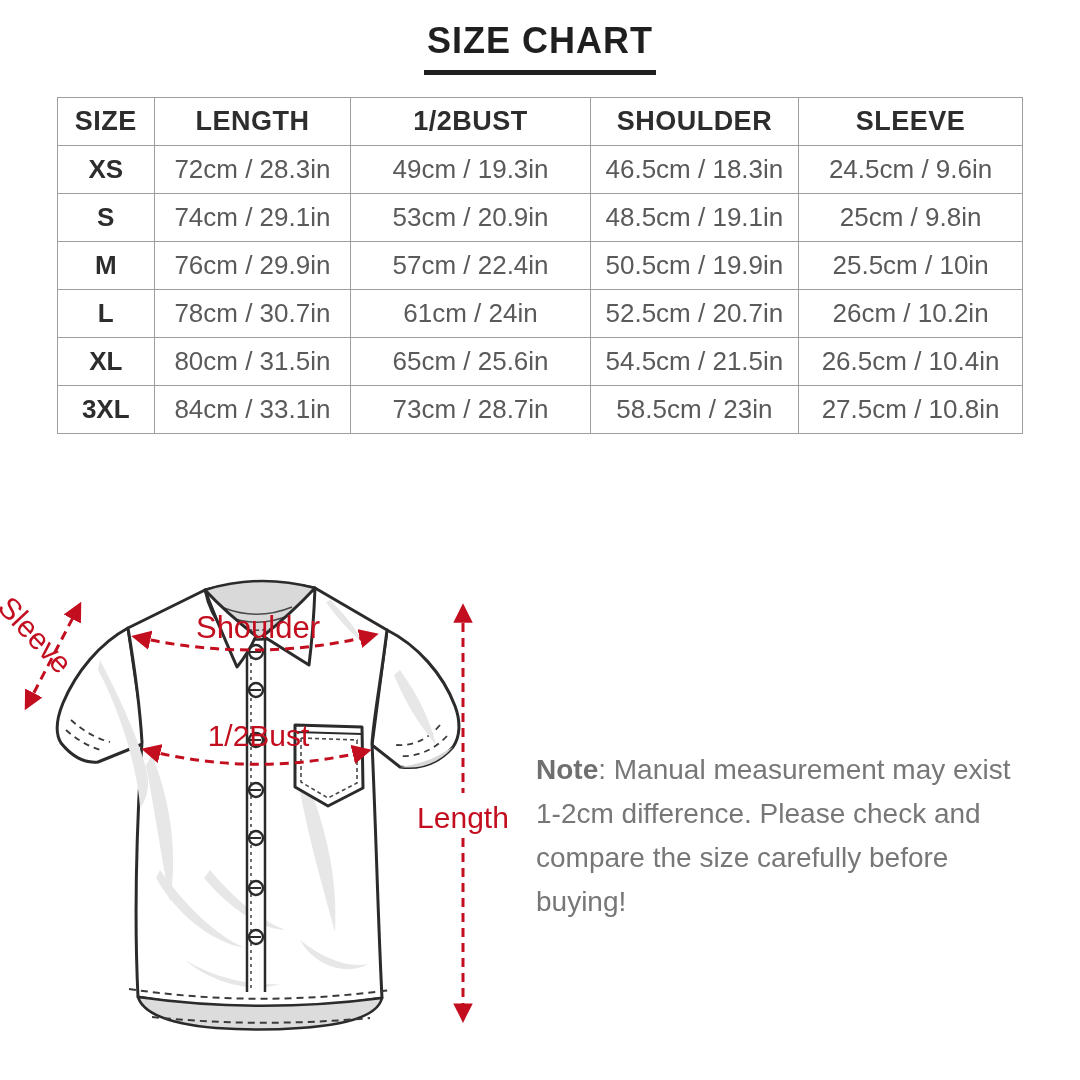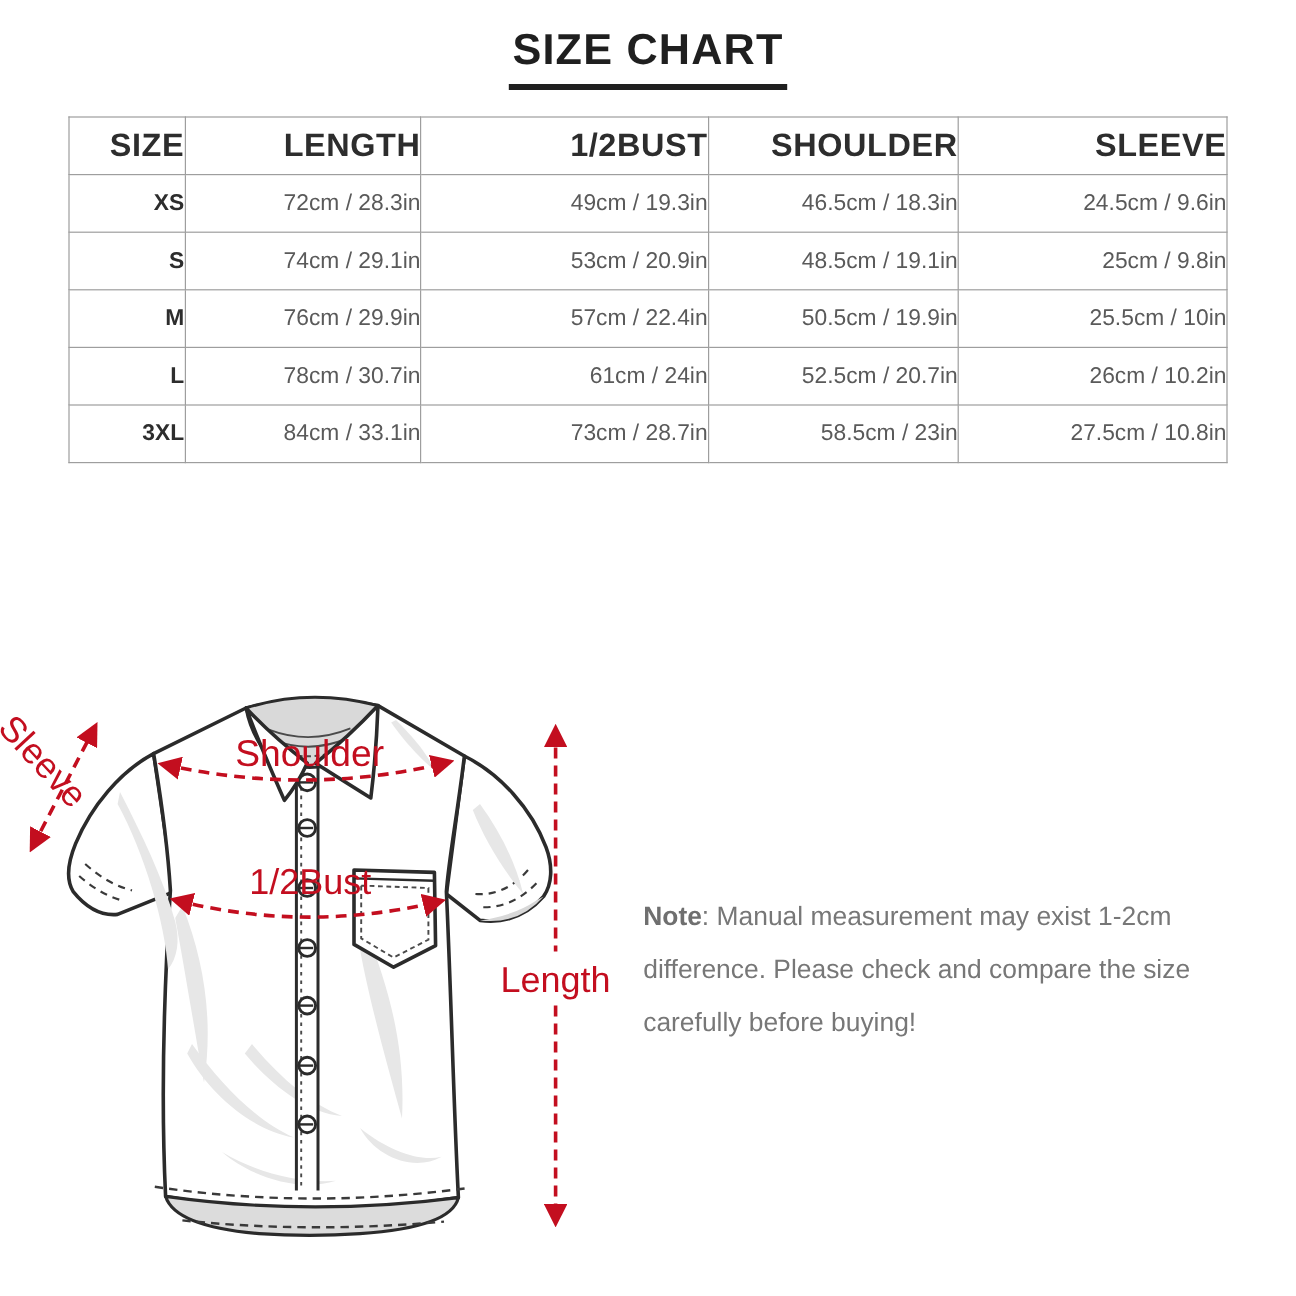--- a/index.html
+++ b/index.html
@@ -12,45 +12,45 @@
   #page-title{
     display:inline-block;font-size:36px;font-weight:bold;color:#1f1f1f;
     letter-spacing:1px;border-bottom:5px solid #1f1f1f;padding:0 3px 8px 3px;
   }
   
   #size-table{
     position:absolute;left:57px;top:97px;width:966px;border-collapse:collapse;
     table-layout:fixed;background:#fff;
   }
   #size-table th,#size-table td{
-    border:1px solid #9e9e9e;height:47px;text-align:right;vertical-align:middle;
+    border:1px solid #9e9e9e;height:47px;text-align:center;vertical-align:middle;
     padding:0;white-space:nowrap;overflow:hidden;
   }
   #size-table th{font-size:27px;font-weight:bold;color:#2d2d2d;letter-spacing:0.5px;}
-  #size-table td{font-size:19px;color:#5a5a5a;}
+  #size-table td{font-size:26px;color:#5a5a5a;}
   #size-table td.size-col{font-weight:bold;color:#2d2d2d;}
   col.c-size{width:10%;} col.c-length{width:20.4%;} col.c-bust{width:24.8%;}
   col.c-shoulder{width:21.6%;} col.c-sleeve{width:23.2%;}
   
   #shirt-svg{position:absolute;left:0;top:540px;width:540px;height:540px;}
   .red-label{
     position:absolute;color:#c30e1f;font-size:30px;line-height:34px;
     text-align:center;font-weight:400;
   }
   #sleeve-label{
     left:16px;top:590px;transform-origin:0 0;transform:rotate(47deg);
     text-align:left;width:auto;
   }
   #shoulder-label{left:192px;top:611px;width:132px;font-size:31px;}
   #bust-label{left:196px;top:719px;width:125px;}
   #length-label{left:406px;top:801px;width:114px;}
   
   #note-block{
     position:absolute;left:536px;top:720px;width:500px;
-    font-size:22px;line-height:44px;color:#777777;
+    font-size:28px;line-height:44px;color:#777777;
   }
   #note-block .note-bold{font-weight:bold;color:#6f6f6f;}
 </style>
 </head>
 <body>
 
 <div id="canvas">
 
   <div id="title-wrap">
     <span id="page-title">SIZE CHART</span>
@@ -94,20 +94,27 @@
         <td>57cm / 22.4in</td>
         <td>50.5cm / 19.9in</td>
         <td>25.5cm / 10in</td>
       </tr>
       <tr>
         <td class="size-col">L</td>
         <td>78cm / 30.7in</td>
         <td>61cm / 24in</td>
         <td>52.5cm / 20.7in</td>
         <td>26cm / 10.2in</td>
+      </tr>
+      <tr>
+        <td class="size-col">XL</td>
+        <td>80cm / 31.5in</td>
+        <td>65cm / 25.6in</td>
+        <td>54.5cm / 21.5in</td>
+        <td>26.5cm / 10.4in</td>
       </tr>
       <tr>
         <td class="size-col">3XL</td>
         <td>84cm / 33.1in</td>
         <td>73cm / 28.7in</td>
         <td>58.5cm / 23in</td>
         <td>27.5cm / 10.8in</td>
       </tr>
     </tbody>
   </table>

